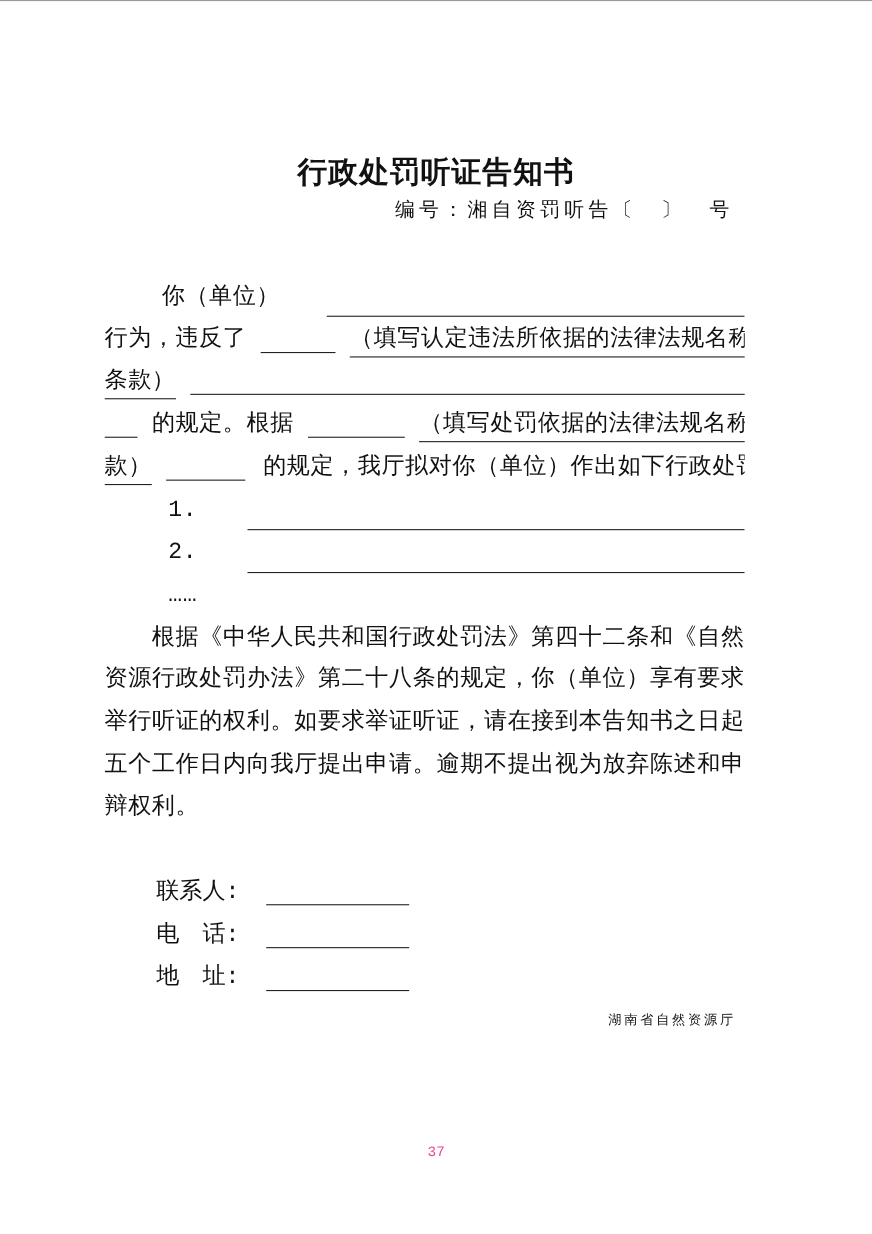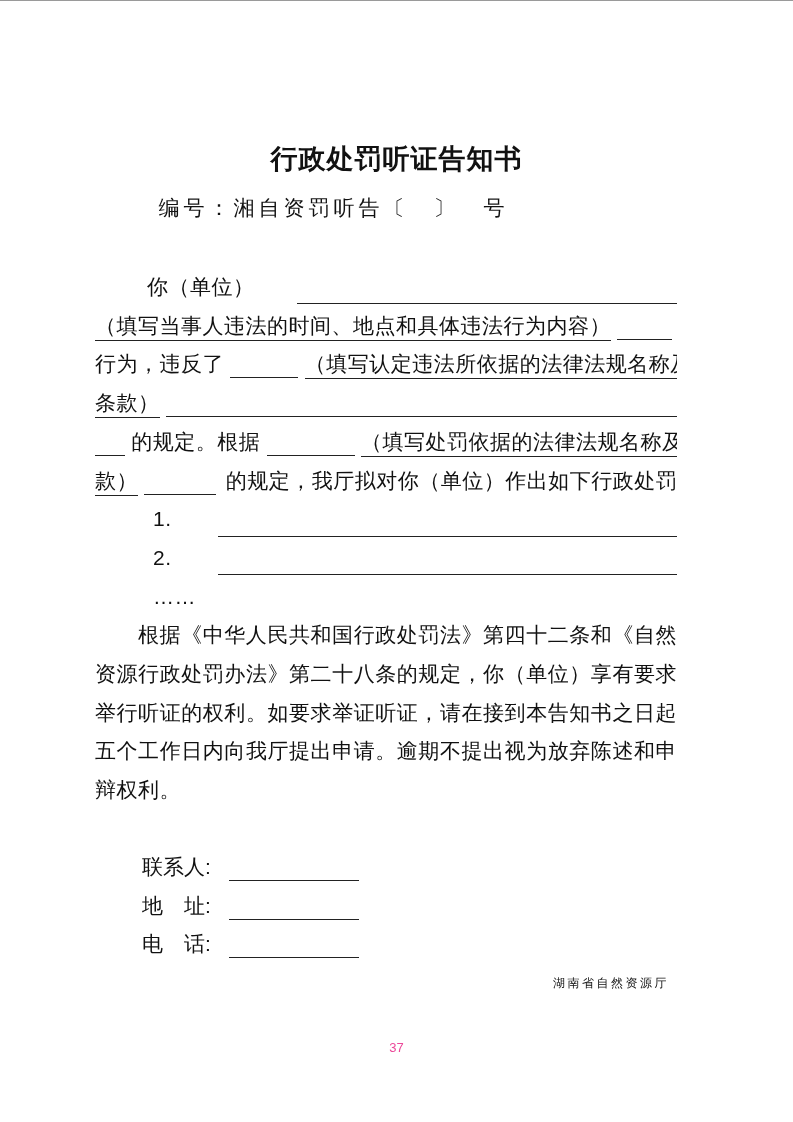--- a/index.html
+++ b/index.html
@@ -2,38 +2,38 @@
 <html><head>
 <meta charset="utf-8">
 <style>
   html,body{margin:0;padding:0;background:#ffffff;}
   .page{
     position:relative;
     width:793px;height:1122px;
     margin:0 auto;
     background:#ffffff;
     color:#111;
-    font-family:Liberation Sans, sans-serif;
+    font-family:Liberation Mono, monospace;
     border-top:1px solid #9a9a9a;
     overflow:hidden;
     box-sizing:border-box;
   }
   .title{
     margin-top:141px;
     text-align:center;
     font-size:27px;
     font-weight:bold;
     line-height:34px;
     letter-spacing:1px;
   }
   .doc-number{
-    margin-top:19px;
-    text-align:center;
+    margin-top:3px;
+    text-align:right;
     padding-right:126px;
-    font-size:21px;
+    font-size:18px;
     letter-spacing:4px;
     line-height:26px;
   }
   .doc-body{
     margin-top:47px;
     padding:0 116px 0 95px;
     font-size:21px;
     line-height:38.7px;
     letter-spacing:0.5px;
   }
@@ -91,25 +91,20 @@
   <div class="doc-number">编号：湘自资罚听告〔　〕　号</div>
 
   <div class="doc-body">
 
 
     <div class="flexline">
       <span style="margin-left:52px;">你（单位）</span>
       <span class="fill" style="margin-left:6px;"></span>
     </div>
 
-    <div class="line">
-      <span class="ut">（填写当事人违法的时间、地点和具体违法行为内容）</span>
-      <span class="bl" style="width:55px;"></span>
-      
-    </div>
 
     <div class="line">
       <span>行为，违反了</span>
       <span class="bl" style="width:68px;"></span>
       <span class="ut">（填写认定违法所依据的法律法规名称及</span>
     </div>
 
     <div class="line">
       <span class="ut">条款）</span>
       <span class="bl" style="width:512px;"></span>
@@ -145,25 +140,25 @@
     <p class="para">根据《中华人民共和国行政处罚法》第四十二条和《自然资源行政处罚办法》第二十八条的规定，你（单位）享有要求举行听证的权利。如要求举证听证，请在接到本告知书之日起五个工作日内向我厅提出申请。逾期不提出视为放弃陈述和申辩权利。</p>
 
   </div>
 
   <div class="contact">
     <div class="line">
       <span>联系人:</span>
       <span class="bl" style="width:130px;margin-left:12px;"></span>
     </div>
     <div class="line">
-      <span>地　址:</span>
+      <span>电　话:</span>
       <span class="bl" style="width:130px;margin-left:12px;"></span>
     </div>
     <div class="line">
-      <span>电　话:</span>
+      <span>地　址:</span>
       <span class="bl" style="width:130px;margin-left:12px;"></span>
     </div>
   </div>
 
   <div class="sign">湖南省自然资源厅</div>
 
   <div class="pagenum">37</div>
 
 </div>
 

